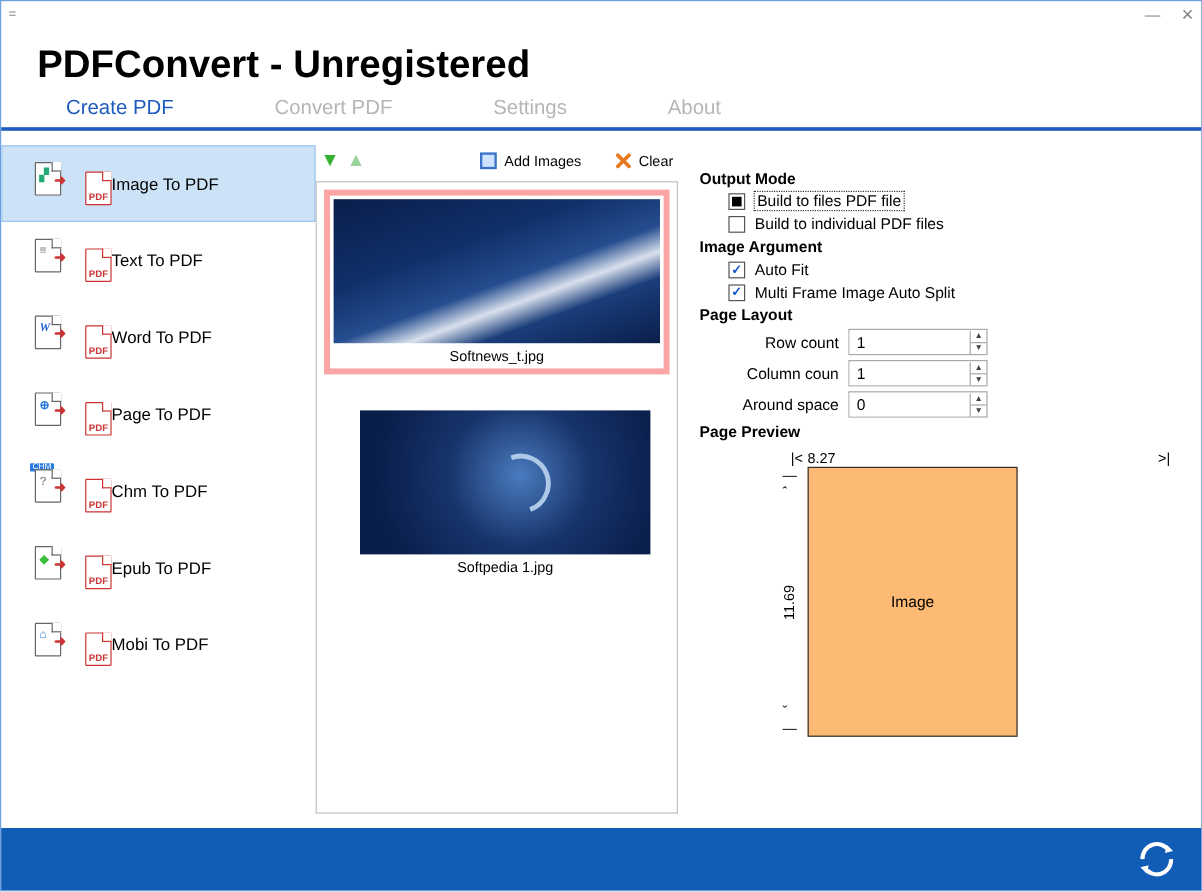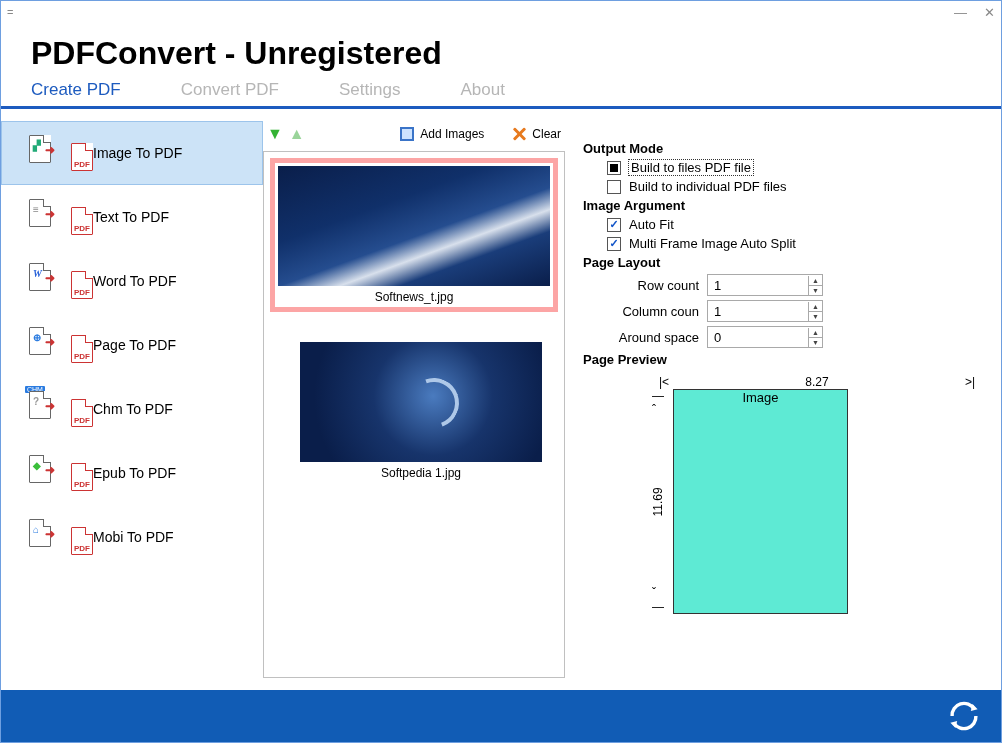--- a/index.html
+++ b/index.html
@@ -3,21 +3,21 @@
 <meta charset="utf-8">
 <style>
   * { box-sizing: border-box; }
   body { margin:0; font-family: "Segoe UI", Arial, sans-serif; font-size:13px; color:#000; background:#fff; }
   .window { width:1002px; height:743px; border:1px solid #6e9fe0; position:relative; display:flex; flex-direction:column; background:#fff; }
   .titlebar { height:22px; display:flex; justify-content:space-between; align-items:center; padding:0 6px; font-size:11px; color:#888; }
   .titlebar .wincontrols span { margin-left:14px; cursor:default; font-size:13px; }
   .header { padding:8px 30px 0 30px; }
   .apptitle { font-size:32px; font-weight:bold; margin:4px 0 8px 0; }
   .tabrow { display:flex; gap:60px; font-size:17px; color:#b6b6b6; margin-top:4px; margin-bottom:6px; }
-  .tabrow .tab { cursor:pointer; }
+  .tabrow .tab { cursor:pointer;margin-left:24px; }
   .tabrow .tab.active { color:#1d5bbf; }
   .rule { height:3px; background:#1d5bbf; width:100%; }
   .body { flex:1; display:flex; overflow:hidden; }
   .sidebar { width:262px; padding-top:12px; }
   .sideitem { height:64px; display:flex; align-items:center; padding-left:28px; gap:18px; cursor:pointer; }
   .sideitem.selected { background:#cce3f7; box-shadow:inset 0 0 0 1px #9cc4eb; }
   .sideicon { width:46px; height:36px; position:relative; }
   .doc1, .doc2 { position:absolute; width:22px; height:28px; background:#fff; border:1px solid #666; border-radius:1px; }
   .doc1 { left:0; top:0; }
   .doc1::after { content:""; position:absolute; right:-1px; top:-1px; width:7px; height:7px; background:#fff; border-left:1px solid #666; border-bottom:1px solid #666; }
@@ -66,26 +66,26 @@
   .layoutrow label { width:92px; text-align:right; font-size:13px; }
   .spinner { display:flex; align-items:center; border:1px solid #a9a9a9; height:22px; }
   .spinner input { border:none; width:100px; padding:2px 6px; font-size:13px; outline:none; }
   .spinbtns { display:flex; flex-direction:column; border-left:1px solid #a9a9a9; }
   .spinbtns span { font-size:7px; line-height:9px; padding:0 3px; cursor:pointer; color:#444; }
   .spinbtns span:first-child { border-bottom:1px solid #a9a9a9; }
   .preview { margin-top:8px; margin-left:60px; }
   .pv-top { display:flex; align-items:center; font-size:12px; }
   .pv-top .lt { width:30px; text-align:right; padding-right:4px;}
   .pv-top .rt { width:20px; padding-left:4px;}
-  .pv-top .mid { flex:1; text-align:center; }
+  .pv-top .mid { flex:1; }
   .pv-body { display:flex; }
   .pv-left { display:flex; flex-direction:column; align-items:center; width:30px; }
   .pv-left .mid { flex:1; display:flex; align-items:center; }
   .pv-left .midtxt { transform:rotate(-90deg); font-size:12px; white-space:nowrap; }
-  .pv-page { width:175px; height:225px; border:1px solid #333; background:#5eead4; display:flex; align-items:flex-start; justify-content:center; font-size:13px; }
+  .pv-page { width:175px; height:225px; border:1px solid #333; background:#fdba74; display:flex; align-items:center; justify-content:center; font-size:13px; }
   .footer { height:52px; background:#115cb5; display:flex; justify-content:flex-end; align-items:center; padding-right:20px; }
   .footer-icon { width:34px; height:34px; }
   .footer-icon svg { width:100%; height:100%; }
 </style>
 </head>
 <body>
 
 <div class="window">
   <div class="titlebar">
     <span>=</span>

